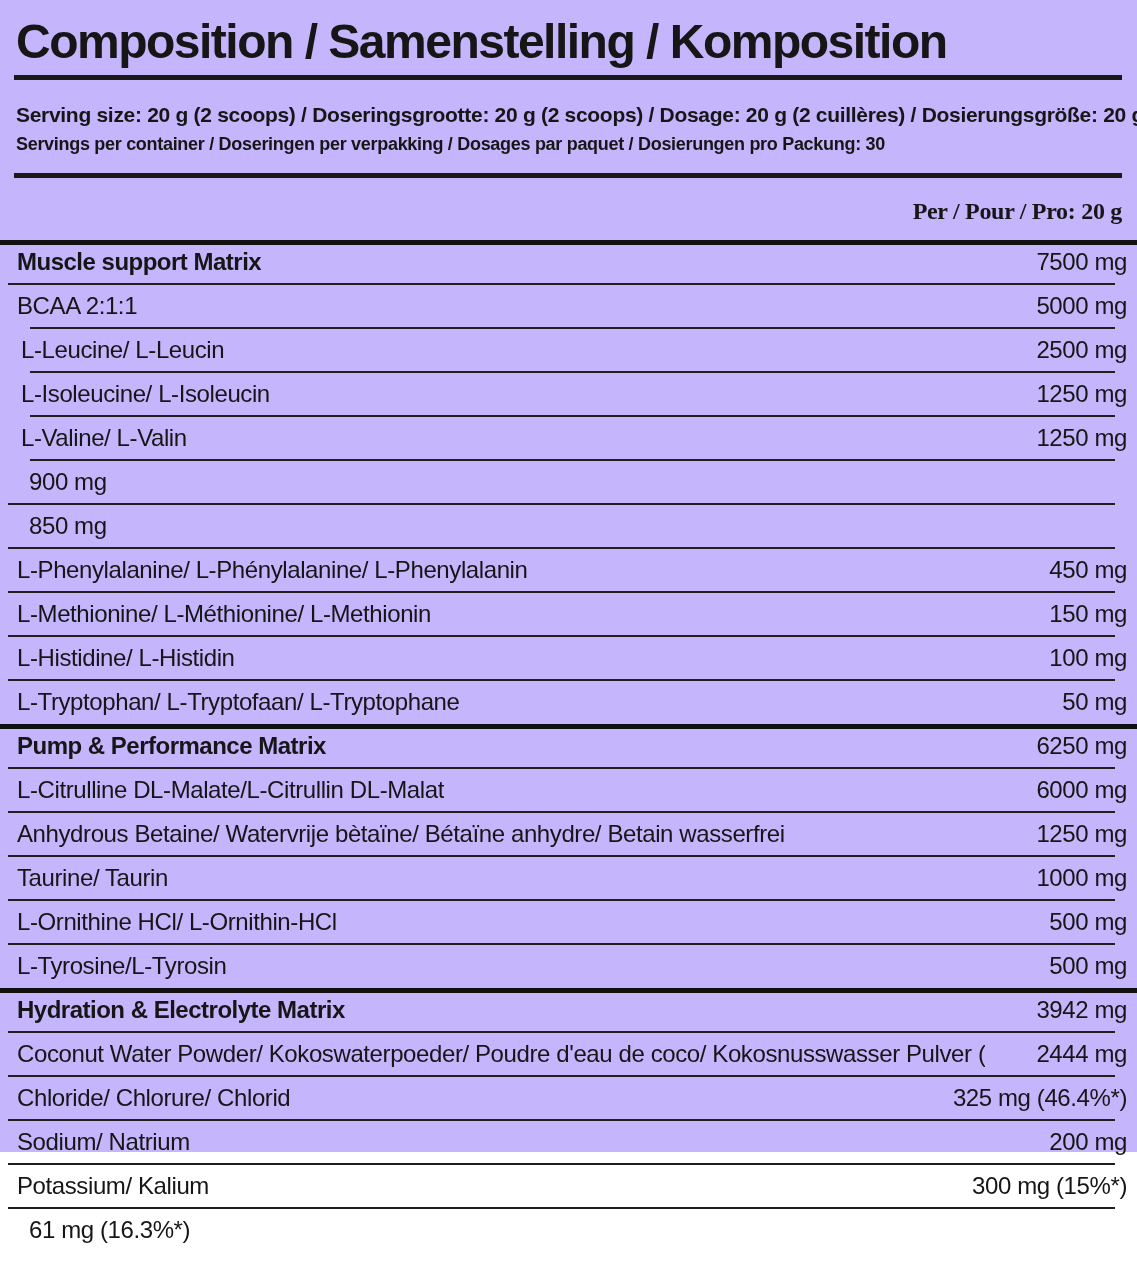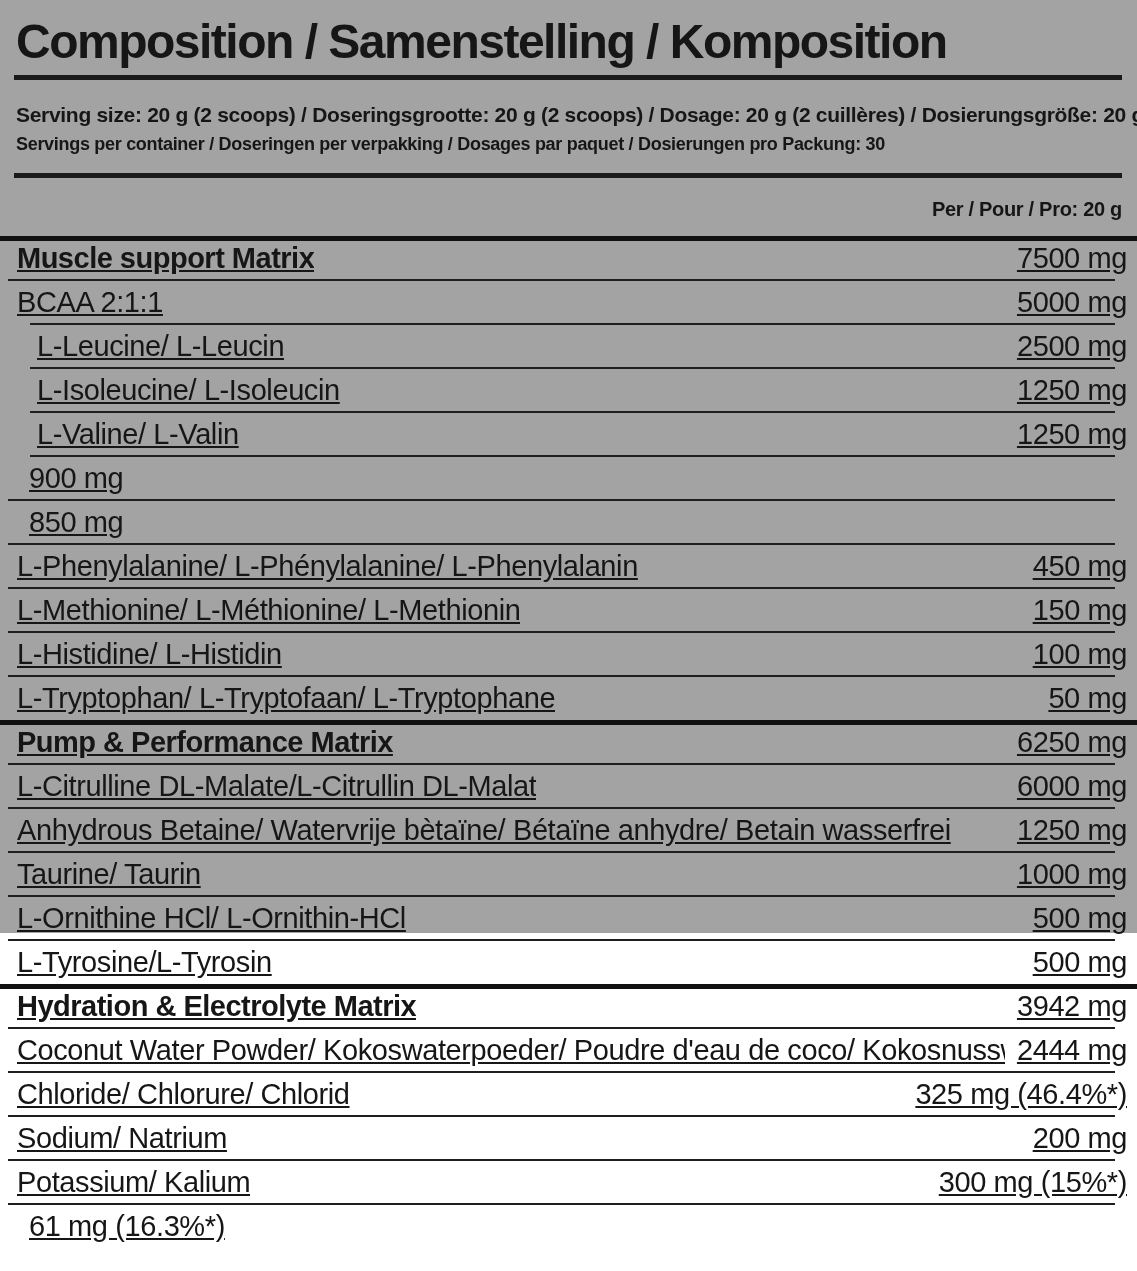--- a/index.html
+++ b/index.html
@@ -3,56 +3,56 @@
 <meta charset="utf-8">
 <style>
   * { box-sizing: border-box; margin: 0; padding: 0; }
   html, body { background: #ffffff; }
   body {
     width: 1137px; height: 1271px; overflow: hidden;
     font-family: "Liberation Sans", sans-serif;
     color: #161616;
     -webkit-font-smoothing: antialiased;
   }
-  .page { width: 1137px; height: 933px; position: relative; background:#a3a3a3; }
+  .page { width: 1137px; height: 1152px; position: relative; background:#c4b5fd; }
 
   
   .title-block { padding: 14px 16px 0 16px; }
   .title {
     font-size: 48px; font-weight: 700; letter-spacing: -1.5px;
     line-height: 1.15; white-space: nowrap;
   }
   .bar { height: 5px; background: #1a1a1a; }
   .bar.inset { margin-left: 14px; margin-right: 15px; }
   .bar.title-bar { margin-top: 6px; }
 
   
   .serving-block { padding: 23px 15px 18px 16px; font-weight: 700; }
   .serving-line1 { font-size: 21px; letter-spacing: -0.3px; white-space: nowrap; }
   .serving-line2 { font-size: 18px; letter-spacing: -0.3px; white-space: nowrap; margin-top: 7px; }
 
   
   .per-block { padding: 20px 15px 15px 16px; text-align: right; }
-  .per-label { font-size: 20px; font-weight: 700; letter-spacing: -0.3px; }
+  .per-label { font-size: 24px; font-weight: 700; letter-spacing: -0.3px; font-family: Liberation Serif, serif; }
 
   
   .table { width: 100%; }
   .row {
     position: relative;
     display: flex; justify-content: space-between; align-items: center;
     height: 44px;
     padding-left: 17px; padding-right: 10px;
-    font-size: 29px; letter-spacing: -0.4px; text-decoration: underline;
+    font-size: 24px; letter-spacing: -0.4px;
   }
   .row::before {
     content: ""; position: absolute; top: -1px; left: 8px; right: 22px;
     height: 2px; background: #1f1f1f;
   }
   .row.section::before { left: 0; right: 0; top: 0; height: 5px; background: #111; }
-  .row.sub { padding-left: 37px; }
+  .row.sub { padding-left: 21px; }
   .row.sub::before, .row.sub + .row::before { left: 30px; }
   .row.section .name { font-weight: 700; letter-spacing: -0.5px; }
   .name { white-space: nowrap; overflow: hidden; }
   .name .it { font-style: italic; }
   .amount { white-space: nowrap; text-align: center; padding-left: 12px; }
 </style>
 </head>
 <body>
 
 <div class="page">

